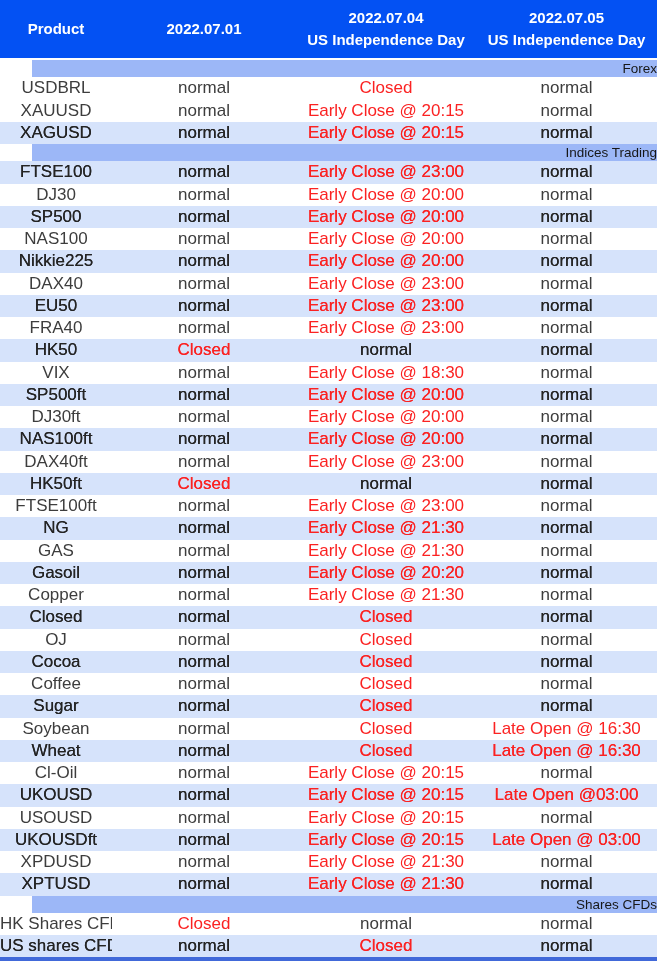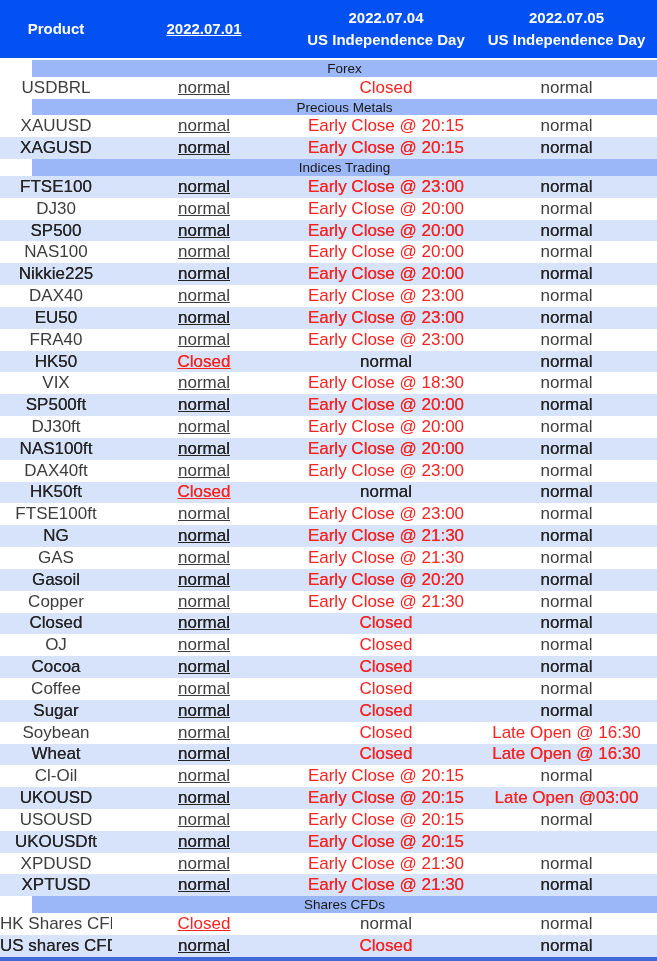--- a/index.html
+++ b/index.html
@@ -14,28 +14,28 @@
   .header{
     height:58px;flex:0 0 58px;background:var(--header_bg);
     display:flex;align-items:stretch;color:var(--header_text);font-weight:bold;
   }
   .hc{display:flex;flex-direction:column;justify-content:center;align-items:center;
       font-size:15px;line-height:1.45;text-align:center;}
   .hgap{height:2px;flex:0 0 2px;background:#ffffff;}
 
   
   .c0{width:112px;flex:0 0 112px;}
-  .c1{width:184px;flex:0 0 184px;text-decoration:underline;}
+  .c1{width:184px;flex:0 0 184px;}
   .c2{width:180px;flex:0 0 180px;text-align:right;}
   .c3{width:181px;flex:0 0 181px;}
 
   
   .tbody{flex:1 1 auto;display:flex;flex-direction:column;}
   .row{flex:1 1 auto;display:flex;align-items:center;min-height:0;}
-  .section-row{background:var(--section_bg);justify-content:center;margin-left:32px;}
+  .section-row{background:var(--section_bg);justify-content:flex-end;margin-left:32px;}
   .section-title{font-size:13.5px;color:var(--section_text);}
   .data-row{background:#ffffff;font-size:17px;color:var(--text);}
   .data-row.blue{background:var(--stripe_bg);}
   .data-row.blue .cell{text-shadow:0 0 .6px currentColor;color:#242424;}
   .data-row.blue .cell.red{color:var(--red);text-shadow:0 0 .6px currentColor;}
   .cell{text-align:center;overflow:hidden;white-space:nowrap;}
   .red{color:var(--red);}
 
   
   .bottom-bar{height:4px;flex:0 0 4px;background:var(--bottom_bar);}
@@ -67,23 +67,20 @@
   <div class="tbody" id="table-body">
       <div class="row section-row">
         <div class="section-title">Forex</div>
       </div>
       <div class="row data-row white">
         <div class="cell c0">USDBRL</div>
         <div class="cell c1">normal</div>
         <div class="cell c2 red">Closed</div>
         <div class="cell c3">normal</div>
       </div>
-      <div class="row section-row">
-        <div class="section-title">Precious Metals</div>
-      </div>
       <div class="row data-row white">
         <div class="cell c0">XAUUSD</div>
         <div class="cell c1">normal</div>
         <div class="cell c2 red">Early Close @ 20:15</div>
         <div class="cell c3">normal</div>
       </div>
       <div class="row data-row blue">
         <div class="cell c0">XAGUSD</div>
         <div class="cell c1">normal</div>
         <div class="cell c2 red">Early Close @ 20:15</div>
@@ -269,20 +266,21 @@
       <div class="row data-row white">
         <div class="cell c0">USOUSD</div>
         <div class="cell c1">normal</div>
         <div class="cell c2 red">Early Close @ 20:15</div>
         <div class="cell c3">normal</div>
       </div>
       <div class="row data-row blue">
         <div class="cell c0">UKOUSDft</div>
         <div class="cell c1">normal</div>
         <div class="cell c2 red">Early Close @ 20:15</div>
+        <div class="cell c3 red">Late Open @ 03:00</div>
       </div>
       <div class="row data-row white">
         <div class="cell c0">XPDUSD</div>
         <div class="cell c1">normal</div>
         <div class="cell c2 red">Early Close @ 21:30</div>
         <div class="cell c3">normal</div>
       </div>
       <div class="row data-row blue">
         <div class="cell c0">XPTUSD</div>
         <div class="cell c1">normal</div>

